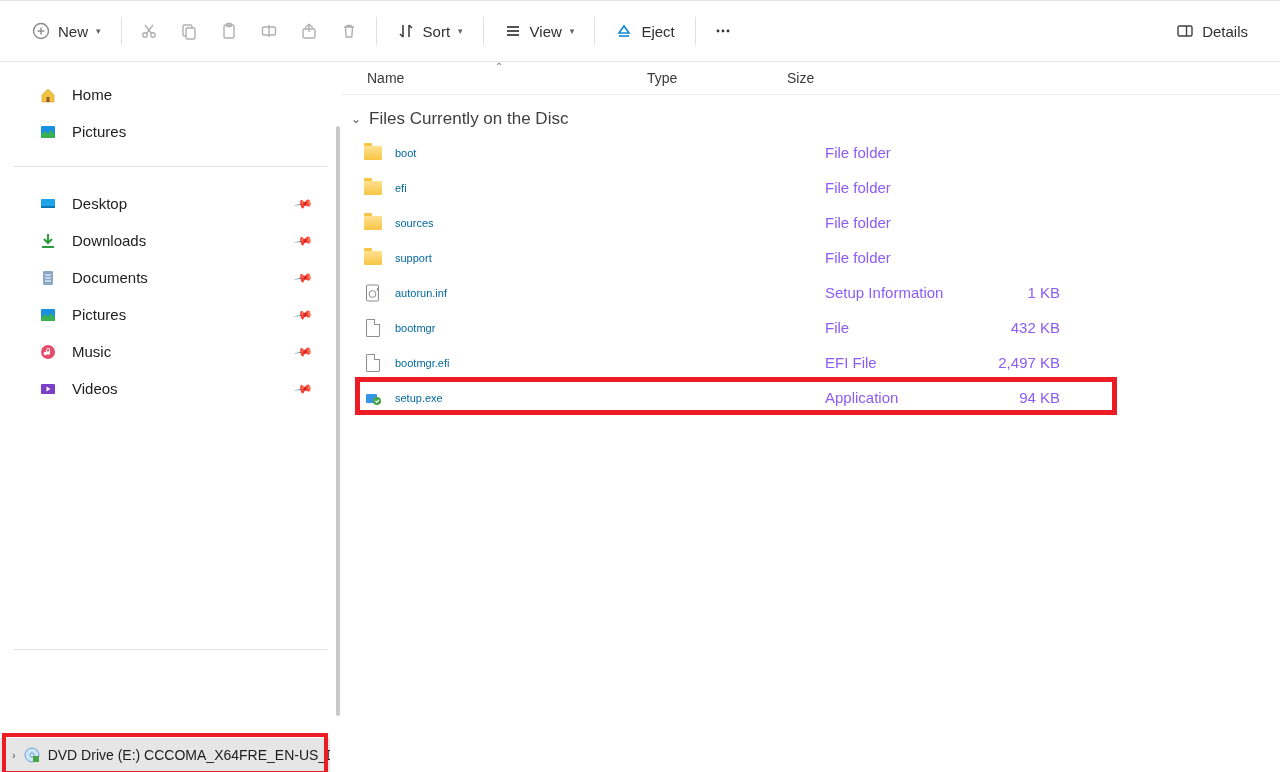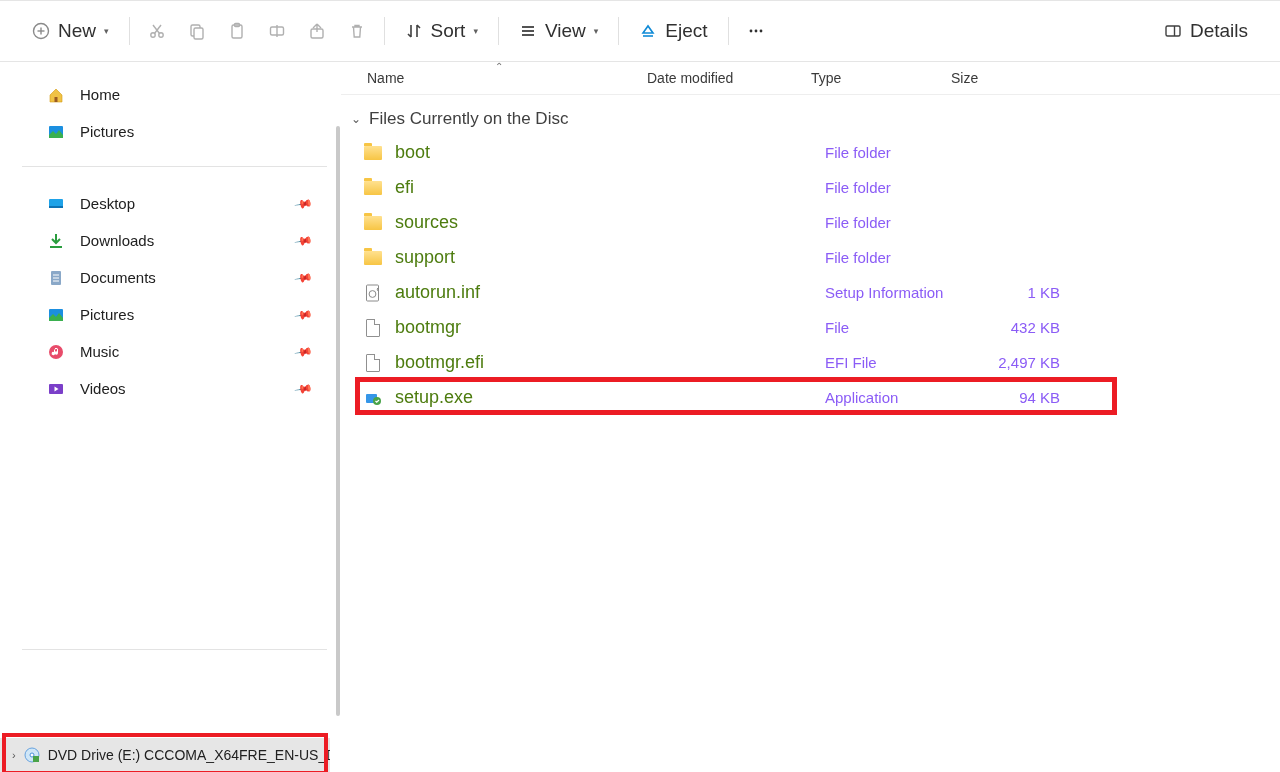--- a/index.html
+++ b/index.html
@@ -3,27 +3,27 @@
 <meta charset="utf-8">
 <style>
 * { margin: 0; padding: 0; box-sizing: border-box; font-family: "Segoe UI", Arial, sans-serif; }
 body { width: 1280px; height: 772px; background: #fff; overflow: hidden; position: relative; font-size: 14px; color: #202020; }
 
 
 .toolbar { height: 62px; border-bottom: 1px solid #e5e5e5; border-top: 1px solid #e5e5e5; display: flex; align-items: center; padding: 0 20px; gap: 2px; }
 .tb-btn { height: 40px; display: flex; align-items: center; gap: 8px; padding: 0 12px; border-radius: 4px; color: #5a5a5a; cursor: pointer; }
 .tb-btn.icon-only { padding: 0 10px; }
 .tb-sep { width: 1px; height: 28px; background: #e0e0e0; margin: 0 6px; }
-.tb-label { font-size: 19px; color: #303030; }
+.tb-label { font-size: 15px; color: #303030; }
 .tb-icon { width: 18px; height: 18px; display: flex; align-items: center; justify-content: center; }
 .caret { font-size: 9px; color: #606060; }
 
 
 .body-wrap { display: flex; height: calc(100% - 62px); }
-.sidebar { width: 341px; position: relative; padding-top: 12px; padding-left: 8px; }
+.sidebar { width: 341px; position: relative; padding-top: 12px; }
 .sidebar-scroll-track { position: absolute; right: 0; top: 0; bottom: 0; width: 8px; }
 .sidebar-scroll-thumb { position: absolute; right: 1px; top: 64px; width: 4px; height: 590px; background: #c9c9c9; border-radius: 3px; }
 
 .nav-group { padding: 2px 14px; }
 .nav-item { display: flex; align-items: center; height: 37px; padding: 0 12px 0 24px; border-radius: 4px; cursor: pointer; position: relative; }
 .nav-item .ico { width: 20px; height: 20px; margin-right: 14px; display:flex; align-items:center; justify-content:center;}
 .nav-item .lbl { font-size: 15px; color: #202020; }
 .nav-item .pin { position: absolute; right: 16px; color: #909090; font-size: 12px; transform: rotate(35deg); }
 .nav-divider { height: 1px; background: #e3e3e3; margin: 14px 14px 16px 14px; }
 .nav-divider.bottom { margin: 240px 14px 0 14px; }
@@ -45,21 +45,21 @@
 .hcol.size { width: 100px; }
 .sort-ind { position: absolute; left: 128px; top: -1px; font-size: 10px; color: #707070; }
 
 .group-row { display: flex; align-items: center; padding: 14px 0 6px 10px; gap: 8px; }
 .group-chevron { color: #606060; font-size: 12px; }
 .group-title { font-size: 17px; color: #404040; }
 
 .files { padding-left: 22px; }
 .file-row { display: flex; align-items: center; height: 35px; position: relative; }
 .file-row .fico { width: 20px; height: 20px; margin-right: 12px; display:flex;align-items:center;justify-content:center;}
-.file-row .fname { width: 430px; font-size: 18px; color: #4d7c0f; }
+.file-row .fname { width: 430px; font-size: 11px; color: #0369a1; }
 .file-row .ftype { width: 155px; font-size: 15px; color: #8b5cf6; }
 .file-row .fsize { width: 80px; text-align: right; font-size: 15px; color: #8b5cf6; }
 .hl-row { position: absolute; left: -8px; top: -3px; width: 762px; height: 38px; border: 5px solid #ec1c24; pointer-events: none; }
 
 
 .folder-shape { width: 18px; height: 14px; background: linear-gradient(#ffe190, #f7c544); border-radius: 1px; position: relative; }
 .folder-shape::before { content: ""; position: absolute; top: -3px; left: 0; width: 8px; height: 3px; background: #f7c544; border-radius: 1px 1px 0 0; }
 .file-shape { width: 14px; height: 18px; border: 1.2px solid #909090; border-radius: 1px; position:relative; background:#fff;}
 .file-shape::after{content:"";position:absolute;right:-1px;top:-1px;width:5px;height:5px;background:#fff;border-left:1.2px solid #909090;border-bottom:1.2px solid #909090;}
 
@@ -295,23 +295,20 @@
       <div class="sidebar-scroll-thumb"></div>
     </div>
   </div>
 
   <div class="main">
     <div class="headers">
       <div class="hcol name">
         <span>Name</span>
         <span class="sort-ind">⌃</span>
       </div>
-      <div class="hcol date">
-          <span>Date modified</span>
-        </div>
       <div class="hcol type">
           <span>Type</span>
         </div>
       <div class="hcol size">
           <span>Size</span>
         </div>
     </div>
 
     <div class="group-row">
       <span class="group-chevron">⌄</span>

